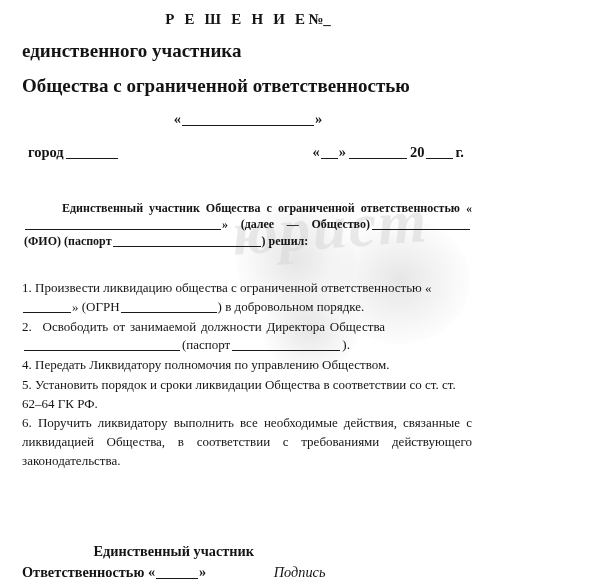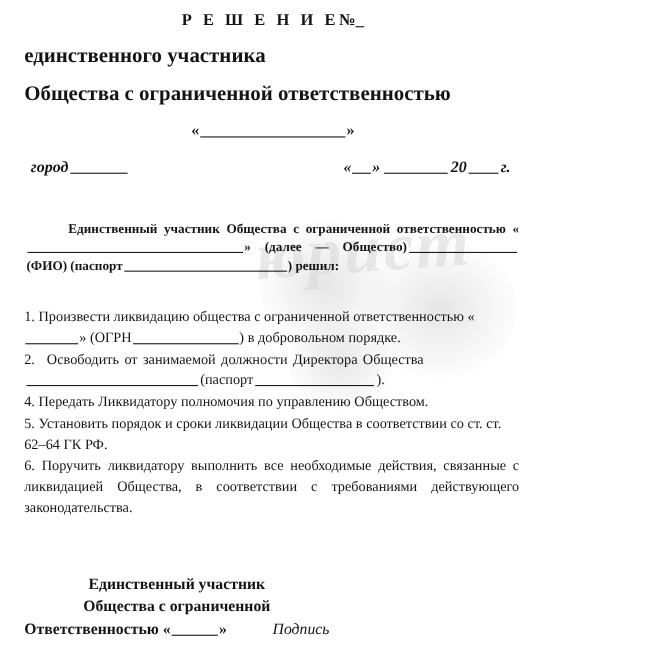--- a/index.html
+++ b/index.html
@@ -113,21 +113,20 @@
   .blank-liqpass { width: 96px;  margin: 0 3px; }
   .blank-sign    { width: 42px;  margin: 0 1px; }
 
   .citydate-row {
     position: relative;
     padding-top: 16px;
     font-size: 14.5px;
     font-weight: bold;
     line-height: 1.15;
     height: 19px;
-    font-style: italic;
   }
   .city-cell { position: absolute; left: 6px;  top: 16px; white-space: nowrap; }
   .date-cell { position: absolute; right: 10px; top: 16px; white-space: nowrap; }
 
   .intro-block {
     padding-top: 37px;
     font-size: 12px;
     font-weight: bold;
     line-height: 1.38;
     text-align: justify;
@@ -162,21 +161,21 @@
     font-size: 14.3px;
     font-weight: bold;
     line-height: 1.42;
     z-index: 3;
   }
   .signature-block .sig-line { white-space: nowrap; text-align: center; }
   .sig-label {
     font-style: italic;
     font-weight: normal;
     display: inline-block;
-    margin-left: 38px;
+    margin-left: 64px;
   }
 </style>
 </head>
 <body>
 
 <div class="watermark-layer">
   <div class="watermark-blot wb1"></div>
   <div class="watermark-blot wb2"></div>
   <div class="watermark-blot wb3"></div>
   <div class="watermark-text">юрист</div>
@@ -240,21 +239,20 @@
     <p class="res-item justified">
       <span>6.</span>
       <span>Поручить ликвидатору выполнить все необходимые действия, связанные с ликвидацией Общества, в соответствии с требованиями действующего законодательства.</span>
     </p>
 
 
   </div>
 
   <div class="signature-block">
     <div class="sig-line">Единственный участник</div>
-    <div class="sig-line">Общества с ограниченной</div>
     <div class="sig-line">
       <span>Ответственностью</span>
       <span>«</span><span class="blank blank-sign"></span><span>»</span>
       <span class="sig-label">Подпись</span>
     </div>
   </div>
 
 </div>
 
 </body></html>

